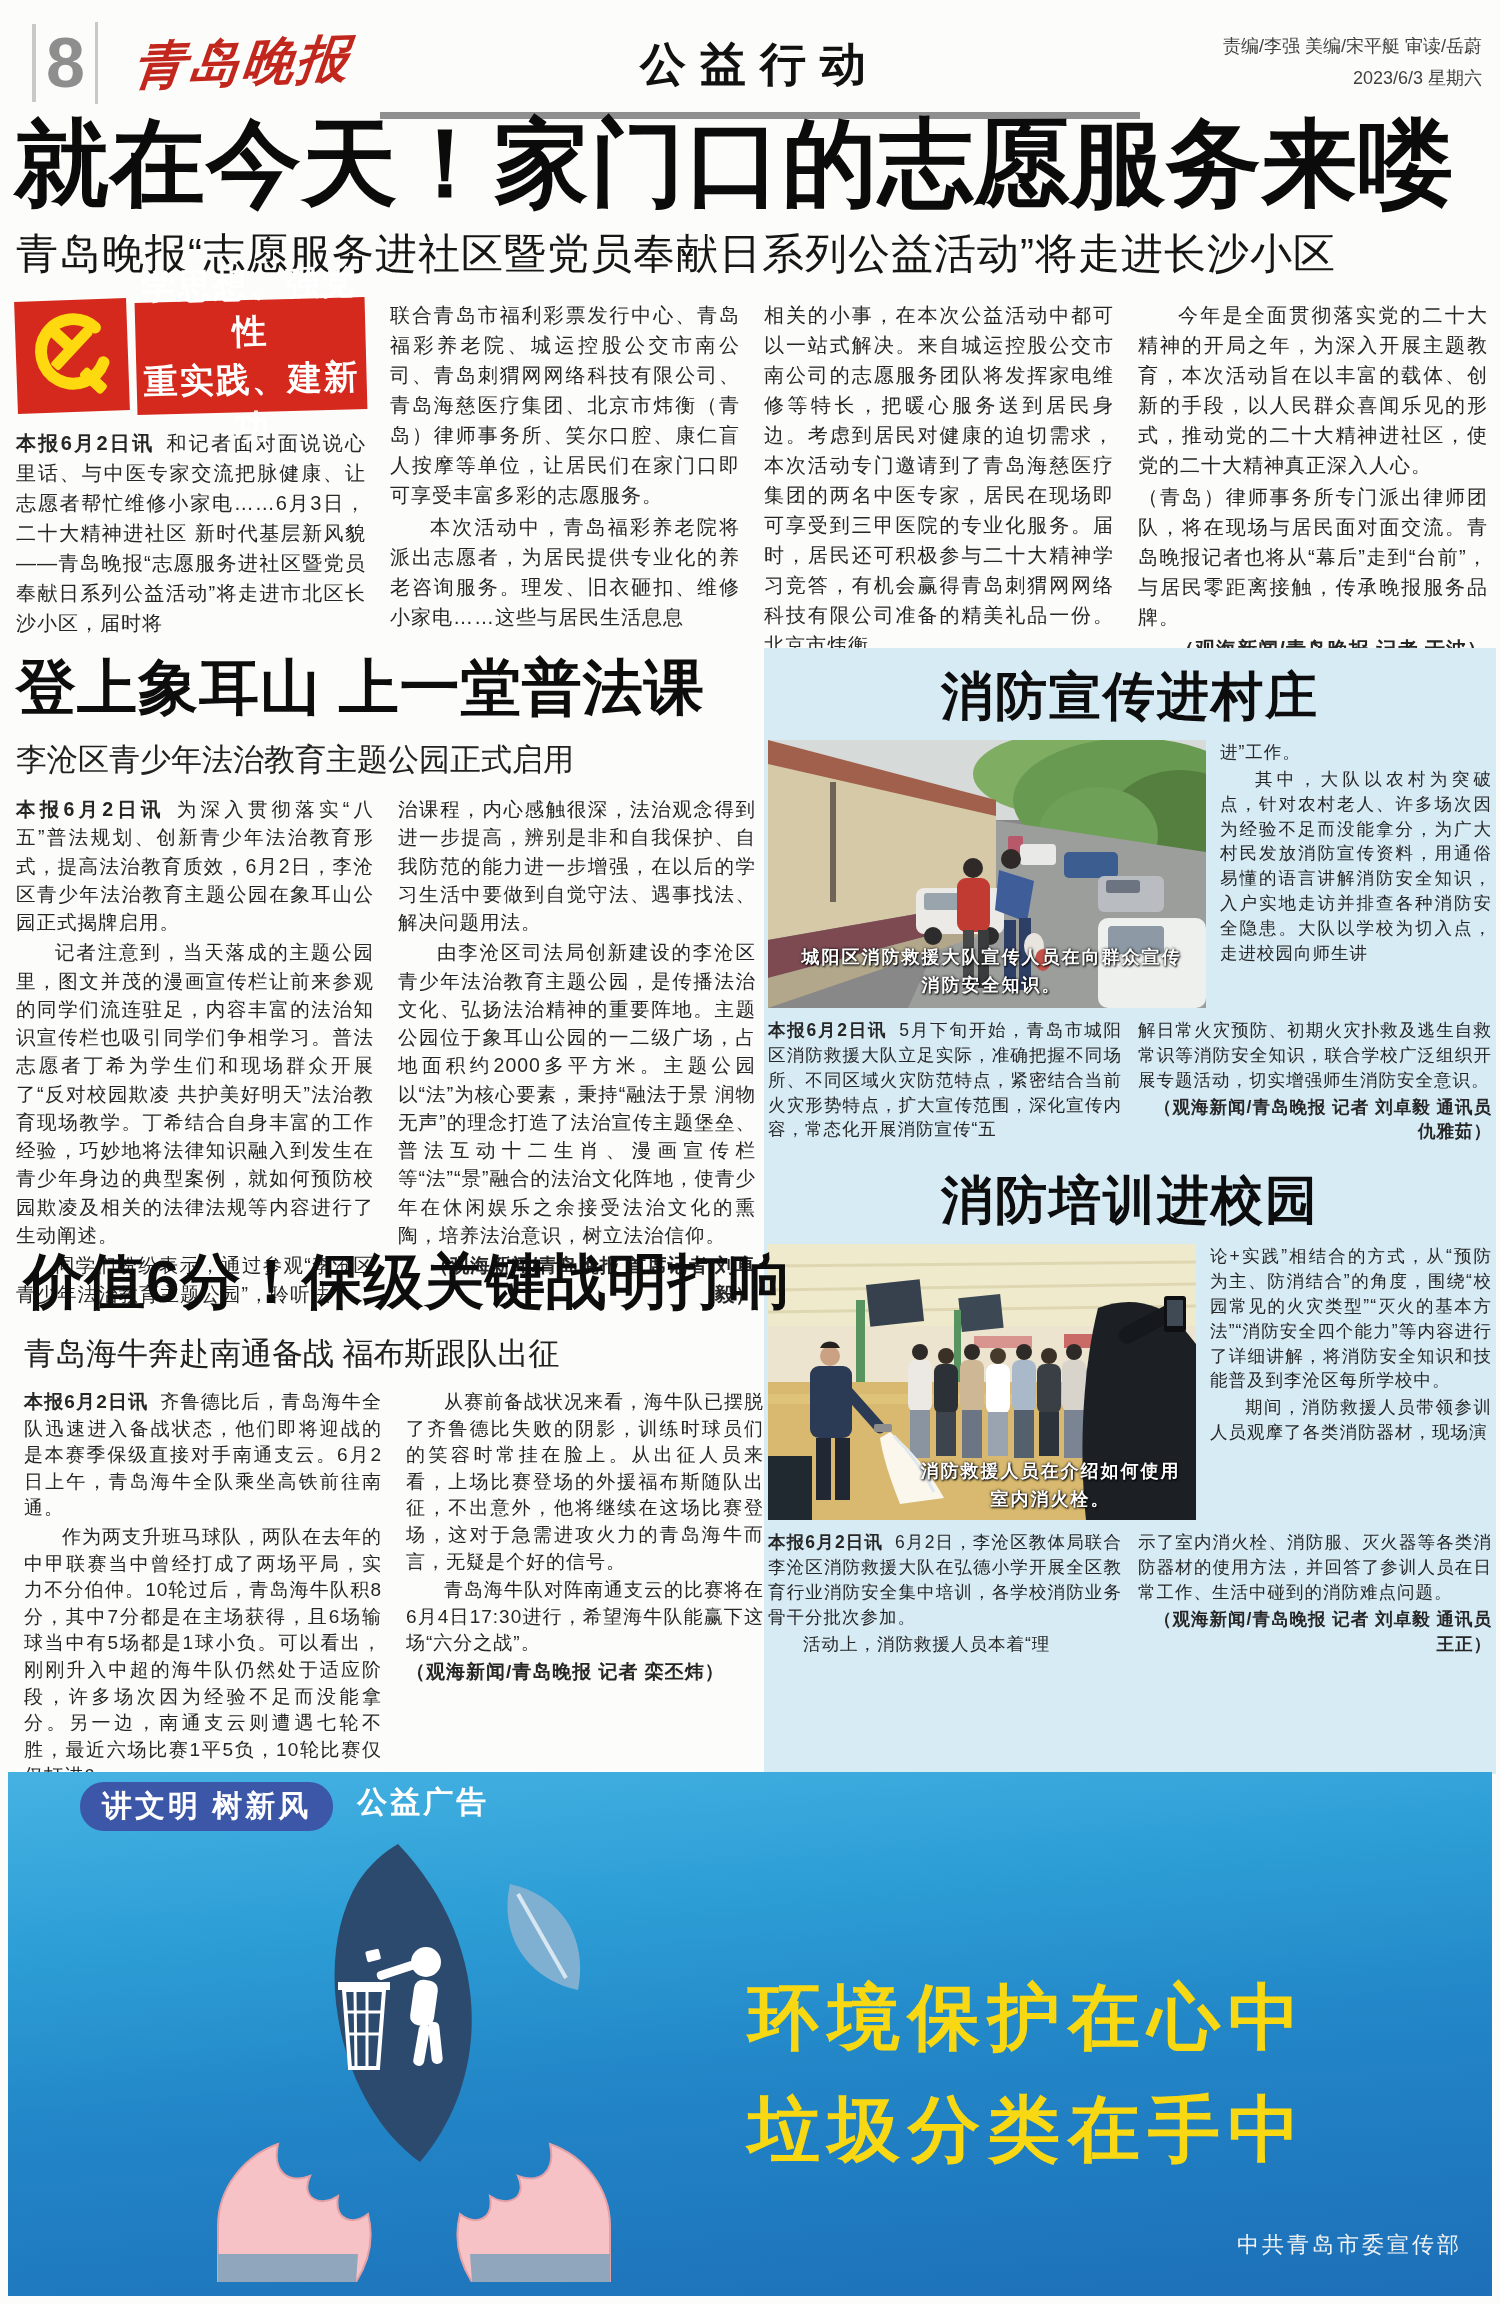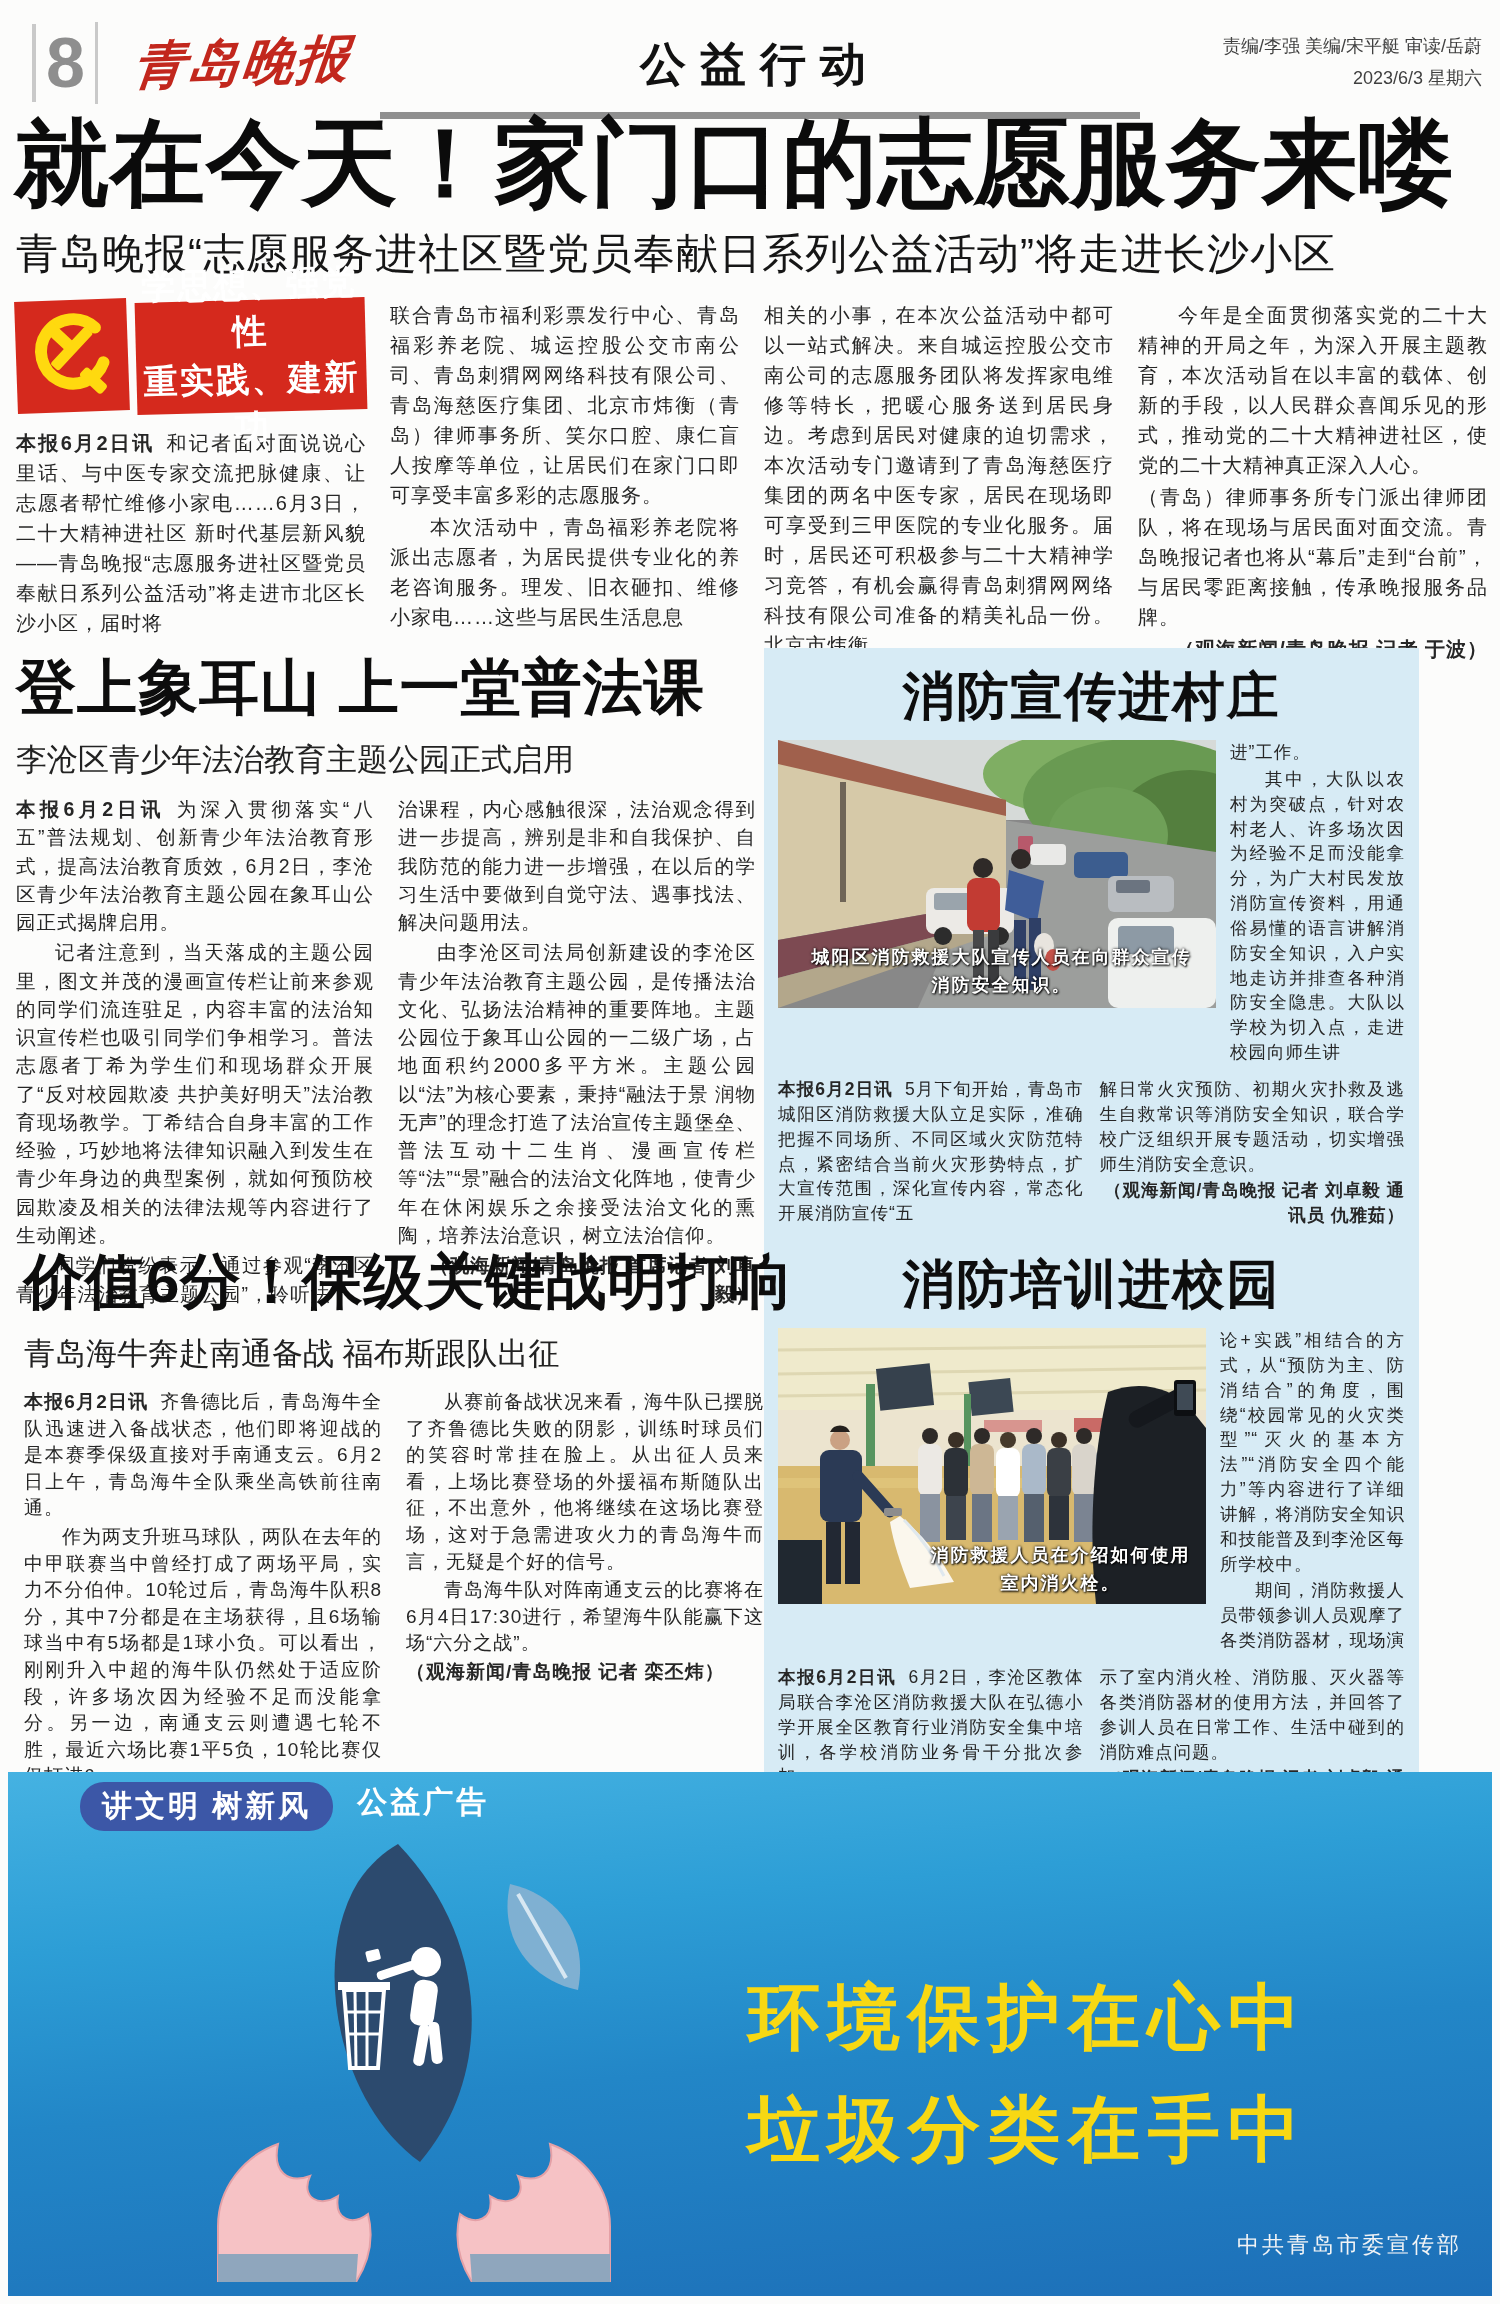--- a/index.html
+++ b/index.html
@@ -35,22 +35,22 @@
           justify-content:center;transform:rotate(-2deg);}
   .badge-text{flex:1;background:#d5291d;color:#fff;font-weight:900;font-size:34px;line-height:1.4;
               display:flex;flex-direction:column;justify-content:center;text-align:center;
               transform:rotate(-1.5deg);letter-spacing:2px;}
   
   .law{position:absolute;top:648px;left:16px;width:740px;}
   .h2a{margin:0;font-size:60px;font-weight:900;letter-spacing:1px;color:#0d0d0d;white-space:nowrap;}
   .sub2{margin:10px 0 14px 0;font-size:31px;color:#222;}
   .law .bp{font-size:19.5px;line-height:1.45;}
   
-  .panel{position:absolute;top:648px;left:764px;width:655px;height:1126px;background:#d7ebf5;
-         padding:0 14px;box-sizing:border-box;}
+  .panel{position:absolute;top:648px;left:764px;width:732px;height:1126px;background:#d7ebf5;
+         padding:0 4px;box-sizing:border-box;}
   .h2b{margin:0;padding:14px 0 8px 0;text-align:center;font-size:52px;font-weight:900;color:#0d0d0d;letter-spacing:2px;}
   .panel .bp{font-size:17.5px;line-height:1.42;letter-spacing:1px;}
   .prow{display:flex;gap:14px;}
   .pcolr{flex:1;min-width:0;}
   .pcols{display:flex;gap:16px;margin-top:10px;}
   .pcols>div{flex:1;min-width:0;}
   .photo{position:relative;flex:0 0 auto;background:#888;overflow:hidden;}
   .photo svg{display:block;}
   .cap{position:absolute;color:#fff;font-weight:bold;font-size:18px;line-height:1.55;letter-spacing:2px;
        text-shadow:0 0 3px #000,1px 1px 2px #000;text-align:center;}

